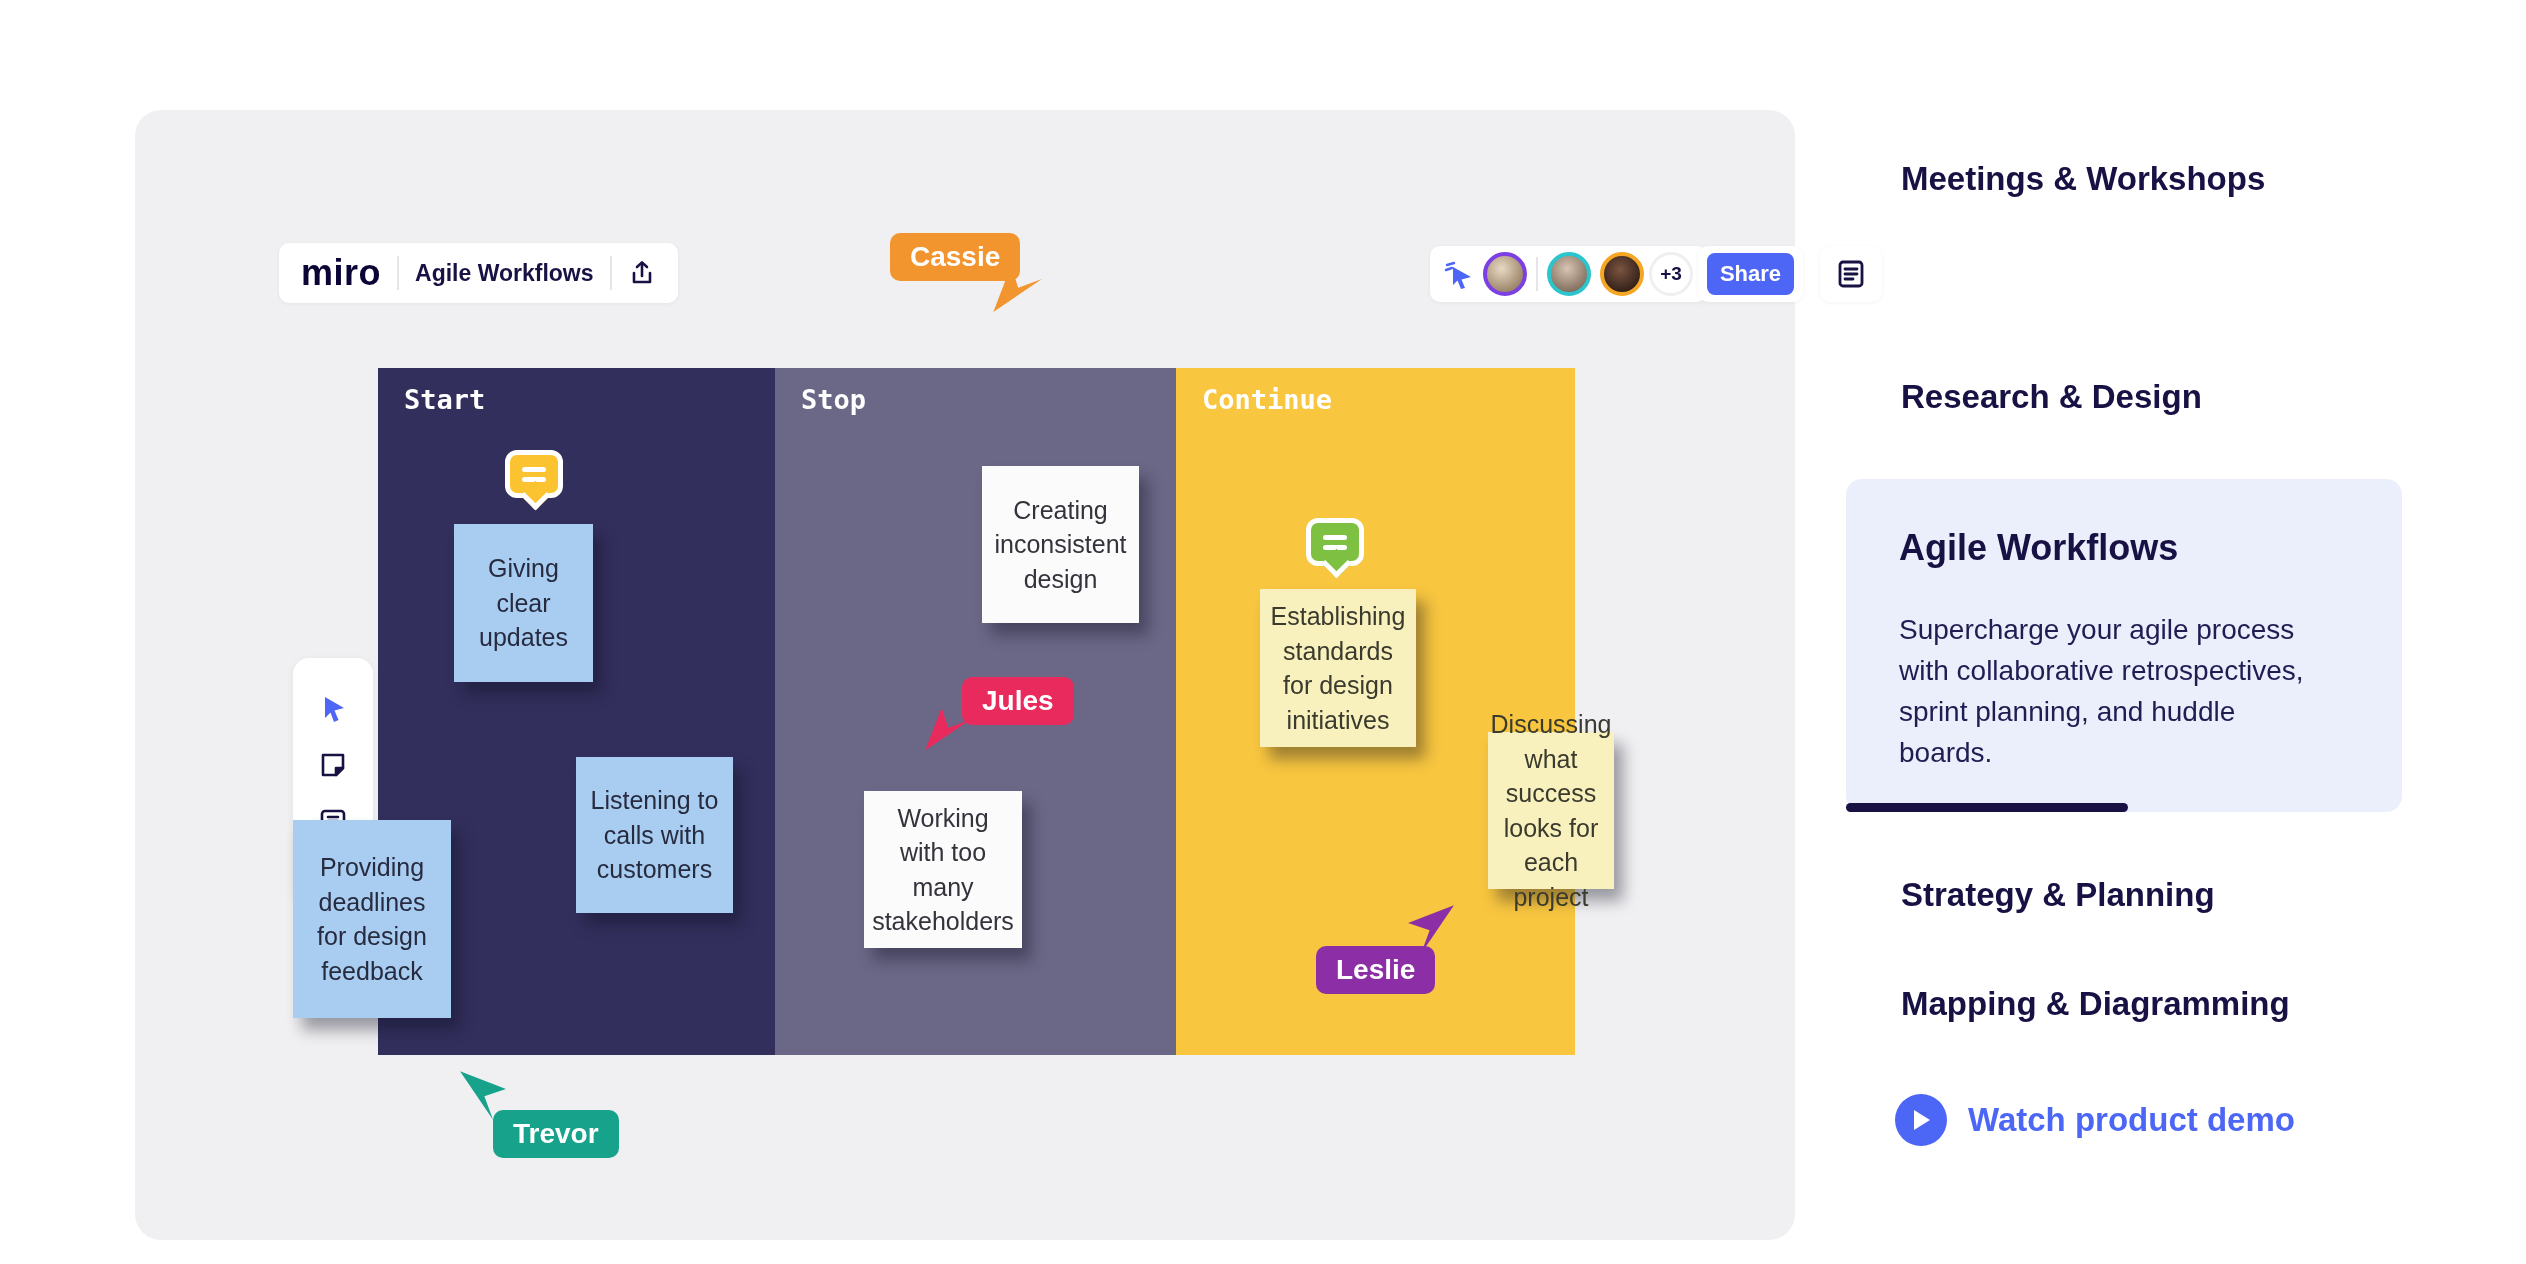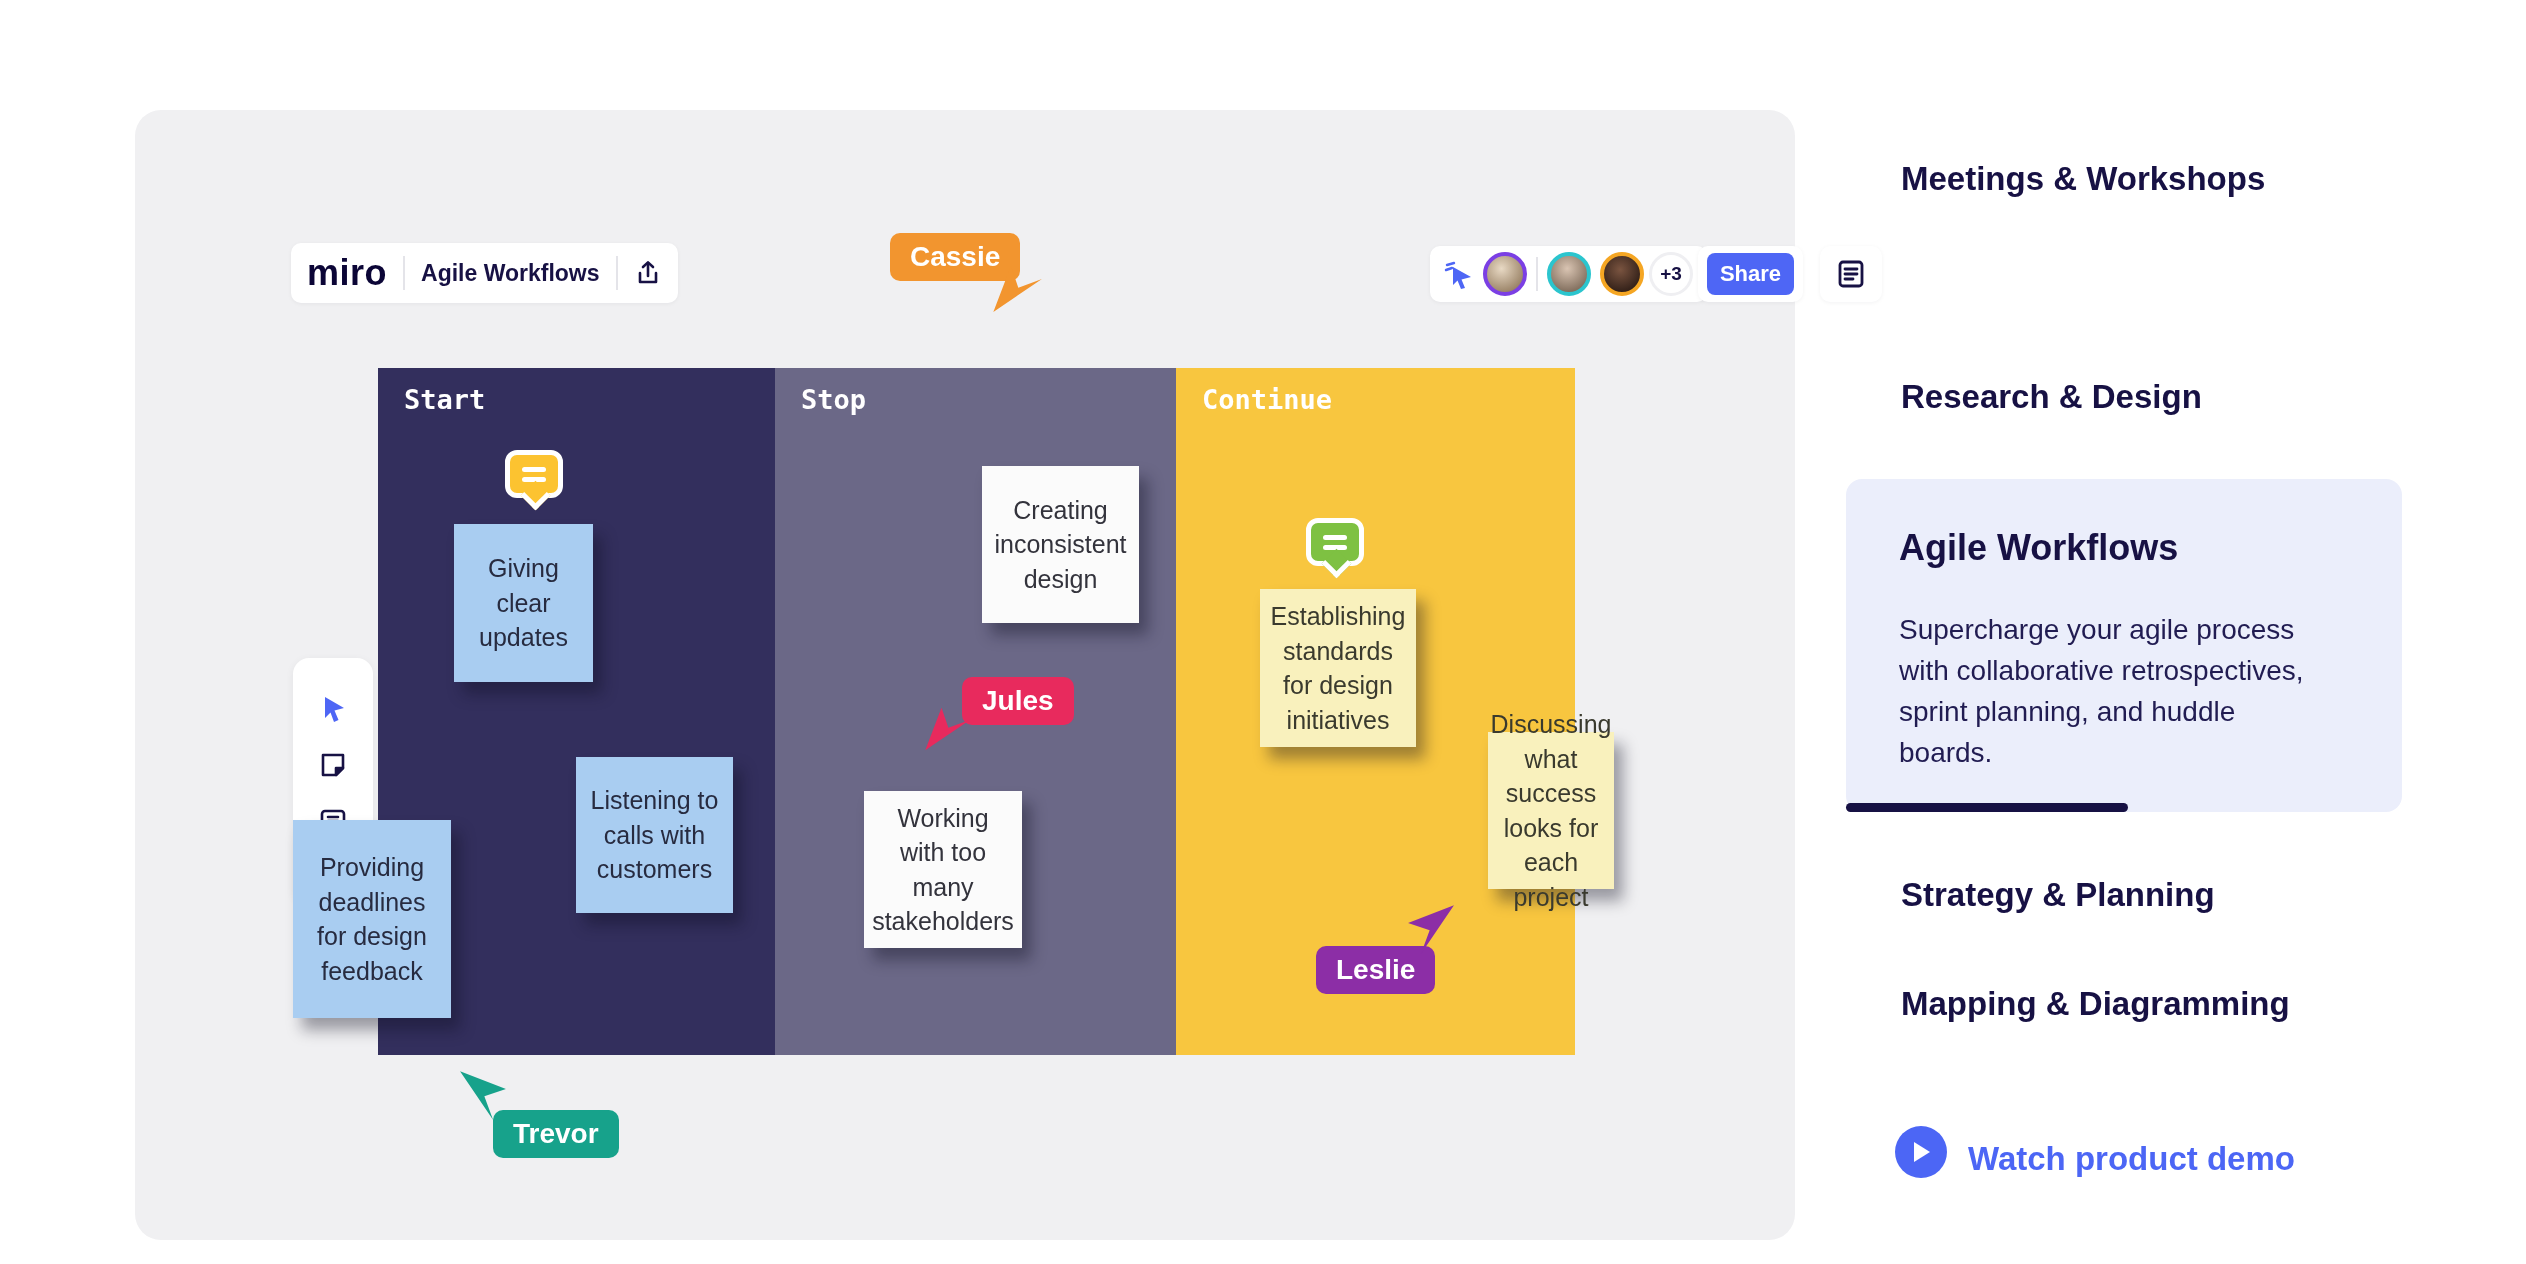--- a/index.html
+++ b/index.html
@@ -8,21 +8,21 @@
   .page { position:relative; width:2526px; height:1264px; background:#fff; }
 
   
   .canvas { position:absolute; left:135px; top:110px; width:1660px; height:1130px;
             background:#f0f0f2; border-radius:26px; }
 
   .pill { position:absolute; background:#fff; border-radius:10px;
           box-shadow:0 1px 4px rgba(20,20,40,.05); display:flex; align-items:center; }
 
   
-  .hdr { left:156px; top:133px; height:60px; padding:0 16px; gap:16px; }
+  .hdr { left:144px; top:133px; height:60px; padding:0 22px; gap:16px; }
   .logo { font-size:36px; font-weight:800; color:#0b0536; letter-spacing:.5px; }
   .vdiv { width:2px; height:34px; background:#e4e4e9; }
   .board-title { font-size:23px; font-weight:700; color:#171144; }
   .icon-btn { display:flex; align-items:center; justify-content:center; cursor:pointer; }
 
   
   .collab { left:1295px; top:136px; height:56px; padding:0 14px; gap:9px; }
   .avatar { width:44px; height:44px; border-radius:50%; border:4px solid; }
   .av1 { border-color:#7b3fe4; background:radial-gradient(circle at 40% 35%, #e8d9c4, #9b8468 75%); }
   .av2 { border-color:#2bc5ce; background:radial-gradient(circle at 45% 35%, #d9c4b2, #83705f 75%); }
@@ -96,22 +96,22 @@
                cursor:pointer; }
   .mi-1 { top:160px; } .mi-2 { top:269px; } .mi-3 { top:378px; }
   .mi-4 { top:876px; } .mi-5 { top:985px; }
   .active-card { position:absolute; left:1846px; top:479px; width:556px; height:333px;
                  background:#ebeefb; border-radius:16px; }
   .active-title { position:absolute; left:53px; top:48px; font-size:36px; font-weight:700; color:#171144; }
   .active-desc  { position:absolute; left:53px; top:130px; width:436px;
                   font-size:28px; line-height:41px; color:#211c52; }
   .progress { position:absolute; left:1846px; top:803px; width:282px; height:9px;
               background:#171144; border-radius:5px; }
-  .demo { position:absolute; left:1895px; top:1094px; display:flex; align-items:flex-end; gap:21px;
-          cursor:pointer;margin-top:32px; }
+  .demo { position:absolute; left:1895px; top:1094px; display:flex; align-items:center; gap:21px;
+          cursor:pointer; }
   .play { width:52px; height:52px; border-radius:50%; background:#4c66f5;
           display:flex; align-items:center; justify-content:center; }
   .demo-label { font-size:33px; font-weight:700; color:#4c66f5; }
 </style>
 </head>
 <body>
 
 <div class="page">
 
   <div class="canvas">

